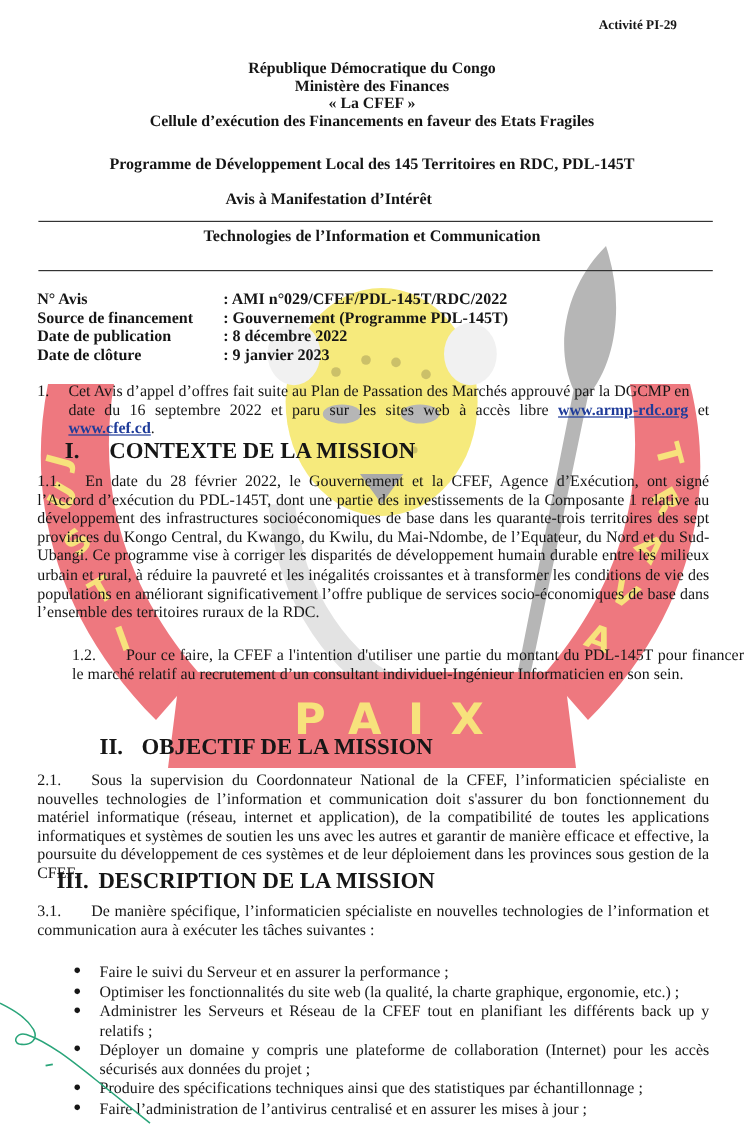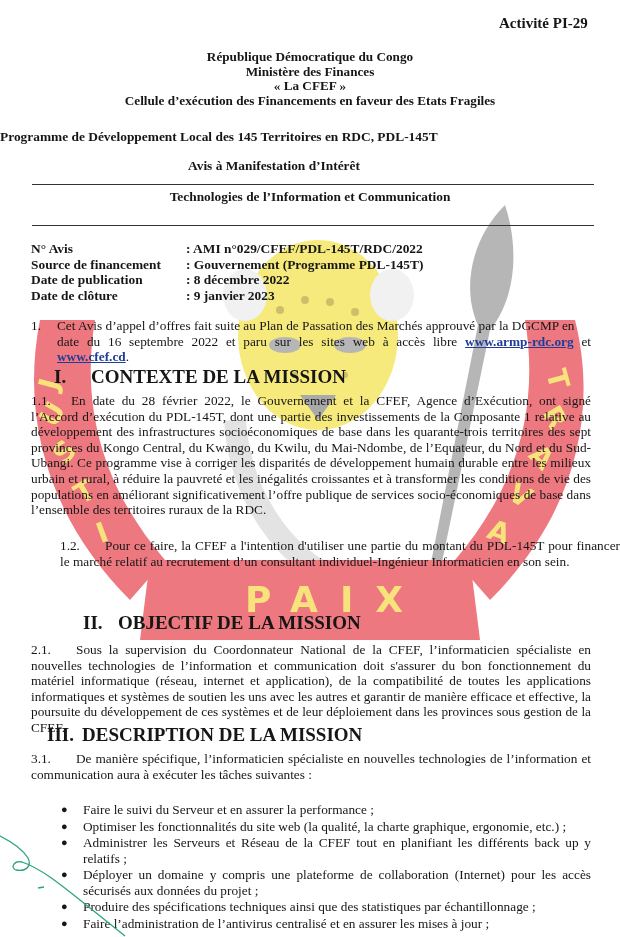--- a/index.html
+++ b/index.html
@@ -5,27 +5,27 @@
     html, body { margin: 0; padding: 0; background: #ffffff; }
     body {
       width: 620px; height: 937px; overflow: hidden; position: relative;
       font-family: "Liberation Serif", "DejaVu Serif", serif;
       color: #161616;
     }
     
     .emblem { position: absolute; left: 0; top: 0; width: 620px; height: 937px; z-index: 0; pointer-events: none; }
     .page { position: absolute; left: 0; top: 0; width: 620px; height: 937px; z-index: 1; }
 
-    .activity { position: absolute; right: 123px; top: 15px; font-weight: bold; font-size: 15px; }
+    .activity { position: absolute; right: 123px; top: 15px; font-weight: bold; font-size: 11px; }
     .activity { right: auto; left: 499px; }
 
     .header-block { position: absolute; top: 50px; left: 0; width: 620px; text-align: center; font-weight: bold; font-size: 13.2px; line-height: 14.5px; }
     .header-block div { white-space: nowrap; }
 
-    .programme { position: absolute; top: 129px; left: 0; width: 620px; text-align: left; font-weight: bold; font-size: 13.4px; }
+    .programme { position: absolute; top: 129px; left: 0; width: 620px; text-align: center; font-weight: bold; font-size: 13.4px; }
     .avis-title { position: absolute; top: 158px; left: 0; width: 548px; text-align: center; font-weight: bold; font-size: 13.4px; }
 
     .rule { position: absolute; left: 32px; width: 562px; height: 1px; background: #333; }
     .rule.top { top: 184px; }
     .rule.bottom { top: 225px; }
 
     .title-box { position: absolute; top: 189px; left: 0; width: 620px; text-align: center; font-weight: bold; font-size: 13.4px; line-height: 16px; }
 
     .meta { position: absolute; top: 241px; left: 31px; font-weight: bold; font-size: 13.4px; line-height: 15.5px; }
     .meta-row { display: flex; white-space: nowrap; }

